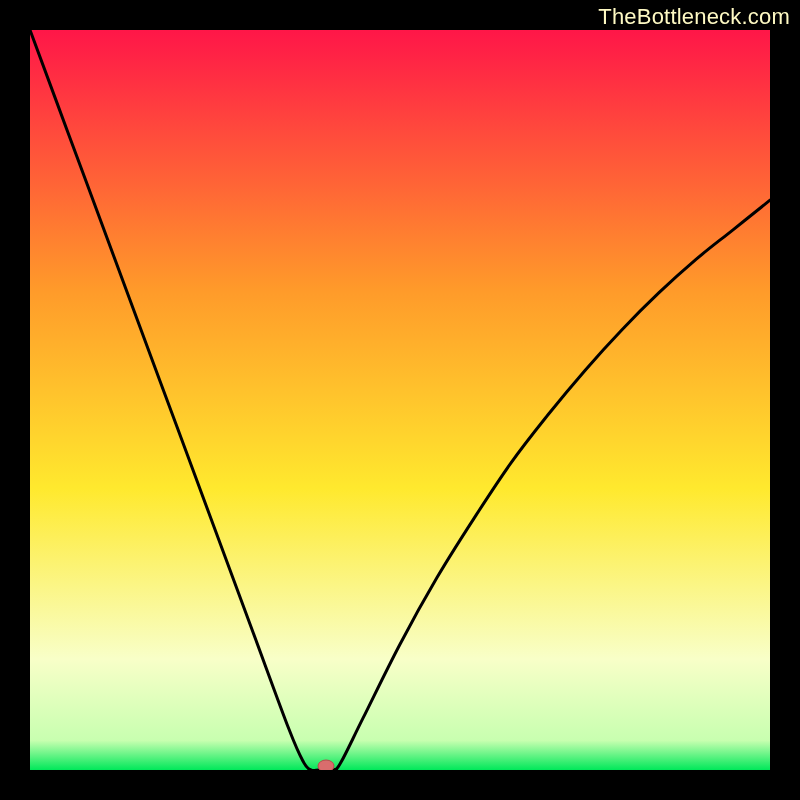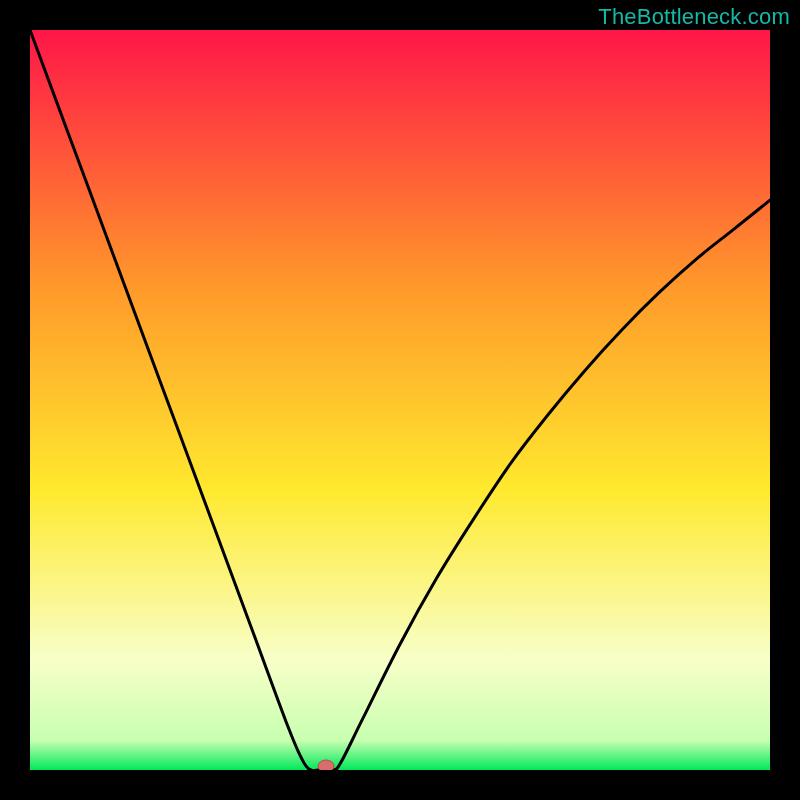--- a/index.html
+++ b/index.html
@@ -15,21 +15,21 @@
     height: 800px;
     background: #000000;
     position: relative;
     box-sizing: border-box;
   }
   .watermark {
     position: absolute;
     top: 4px;
     right: 10px;
     font-size: 22px;
-    color: #14b8a6;
+    color: #fef9c3;
     font-weight: 500;
     letter-spacing: 0.2px;
     z-index: 10;
   }
   .plot-wrap {
     position: absolute;
     top: 30px;
     left: 30px;
     width: 740px;
     height: 740px;

